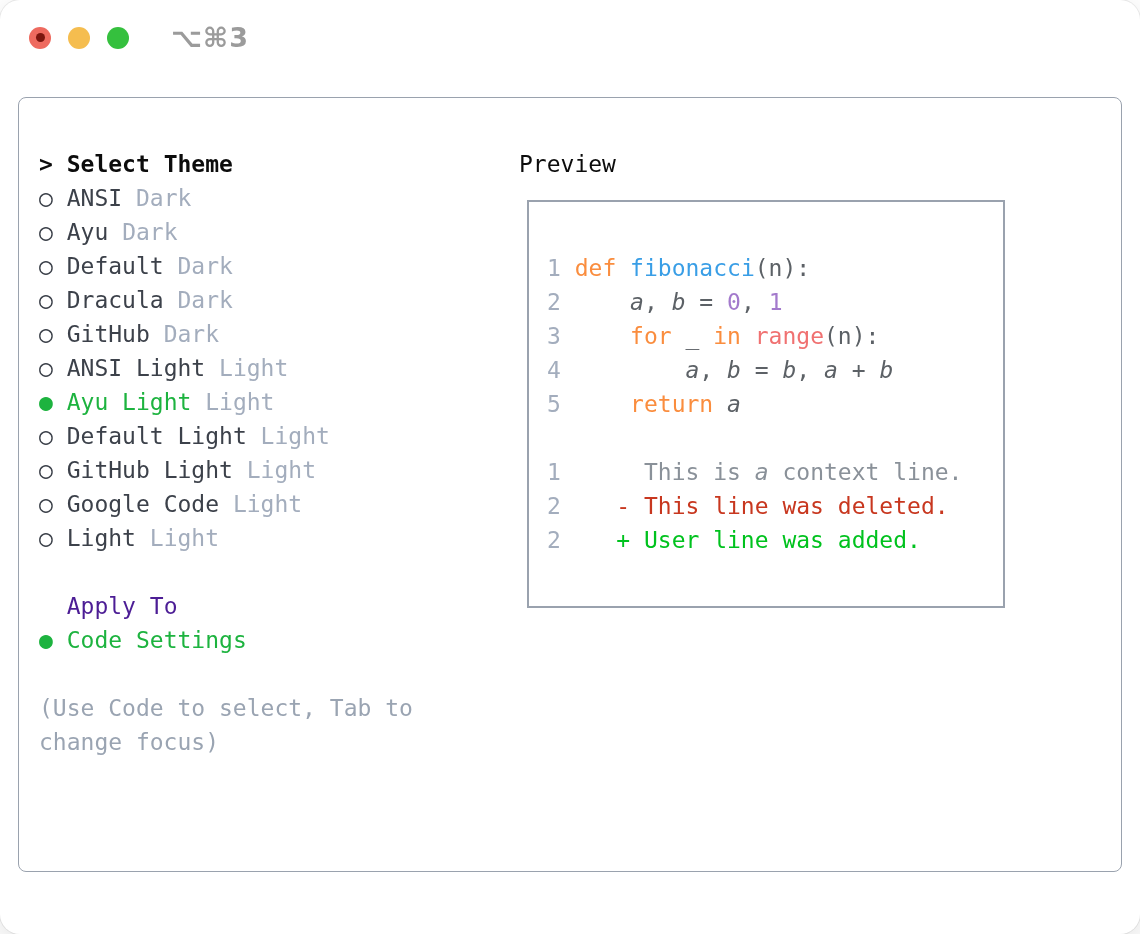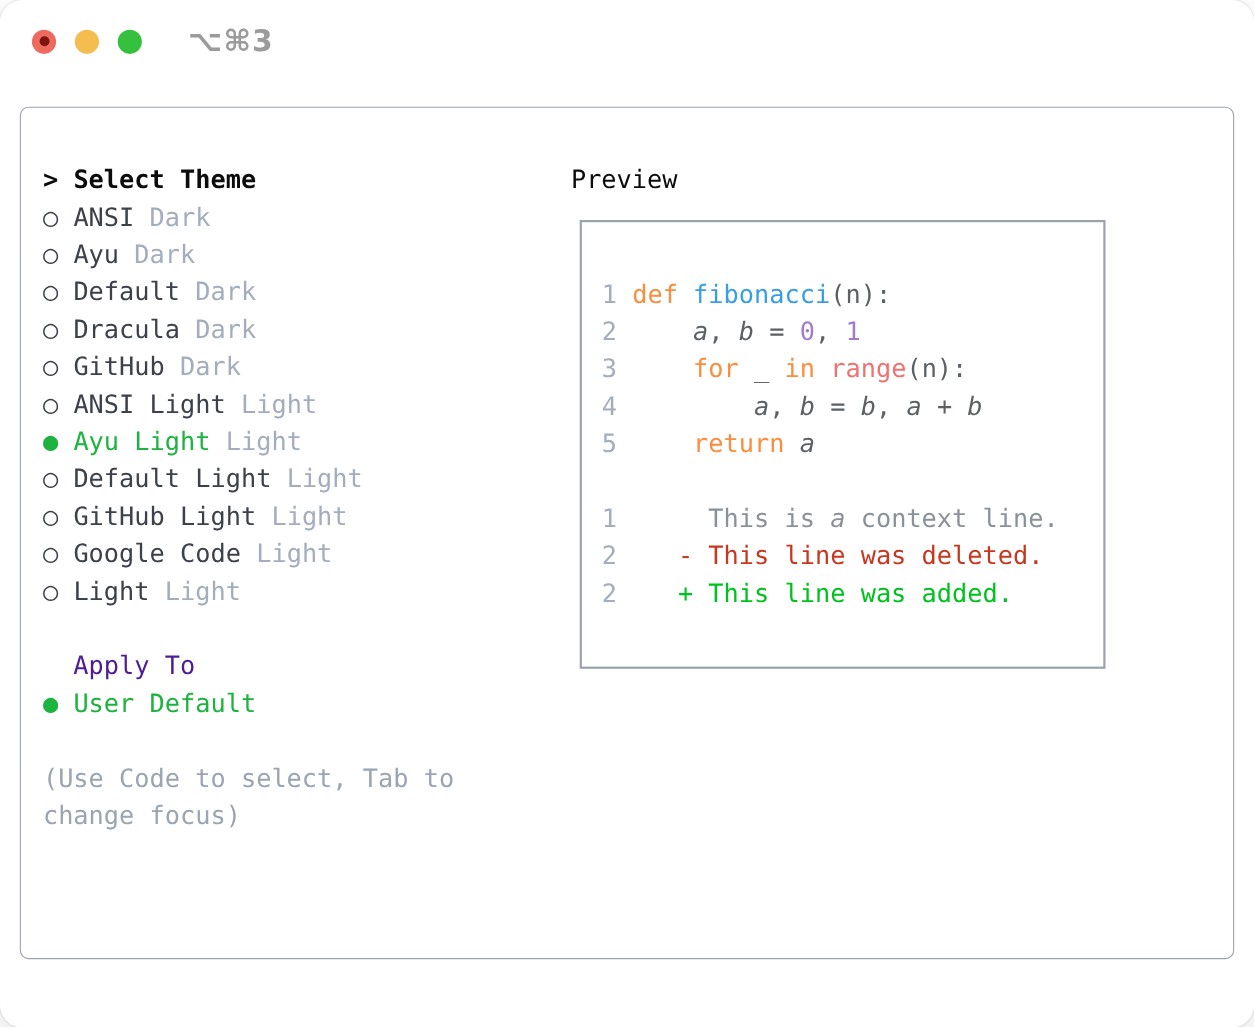--- a/index.html
+++ b/index.html
@@ -84,35 +84,35 @@
         <div class="row theme"><span class="marker">○</span> <span class="name">Dracula</span> <span class="variant">Dark</span></div>
         <div class="row theme"><span class="marker">○</span> <span class="name">GitHub</span> <span class="variant">Dark</span></div>
         <div class="row theme"><span class="marker">○</span> <span class="name">ANSI Light</span> <span class="variant">Light</span></div>
         <div class="row theme selected"><span class="marker">●</span> <span class="name">Ayu Light</span> <span class="variant">Light</span></div>
         <div class="row theme"><span class="marker">○</span> <span class="name">Default Light</span> <span class="variant">Light</span></div>
         <div class="row theme"><span class="marker">○</span> <span class="name">GitHub Light</span> <span class="variant">Light</span></div>
         <div class="row theme"><span class="marker">○</span> <span class="name">Google Code</span> <span class="variant">Light</span></div>
         <div class="row theme"><span class="marker">○</span> <span class="name">Light</span> <span class="variant">Light</span></div>
         <div class="row"> </div>
         <div class="row apply-title">  <span>Apply To</span></div>
-        <div class="row opt selected"><span class="marker">●</span> <span class="name">User Default</span></div>
+        <div class="row opt selected"><span class="marker">●</span> <span class="name">Code Settings</span></div>
         <div class="row"> </div>
         <div class="row help">(Use Code to select, Tab to</div>
         <div class="row help">change focus)</div>
       </div>
     <div class="right-col">
       <div class="col-title">Preview</div>
       <div class="preview-box" id="preview-box">
           <div class="crow">&nbsp;</div>
           <div class="crow"><span class="tok-ln">1 </span><span class="tok-kw">def</span><span class="tok-pl"> </span><span class="tok-fn">fibonacci</span><span class="tok-pl">(n):</span></div>
           <div class="crow"><span class="tok-ln">2 </span><span class="tok-pl">    </span><span class="tok-id">a</span><span class="tok-pl">, </span><span class="tok-id">b</span><span class="tok-pl"> = </span><span class="tok-num">0</span><span class="tok-pl">, </span><span class="tok-num">1</span></div>
           <div class="crow"><span class="tok-ln">3 </span><span class="tok-pl">    </span><span class="tok-kw">for</span><span class="tok-pl"> _ </span><span class="tok-kw">in</span><span class="tok-pl"> </span><span class="tok-call">range</span><span class="tok-pl">(n):</span></div>
           <div class="crow"><span class="tok-ln">4 </span><span class="tok-pl">        </span><span class="tok-id">a</span><span class="tok-pl">, </span><span class="tok-id">b</span><span class="tok-pl"> = </span><span class="tok-id">b</span><span class="tok-pl">, </span><span class="tok-id">a</span><span class="tok-pl"> + </span><span class="tok-id">b</span></div>
           <div class="crow"><span class="tok-ln">5 </span><span class="tok-pl">    </span><span class="tok-kw">return</span><span class="tok-pl"> </span><span class="tok-id">a</span></div>
           <div class="crow">&nbsp;</div>
           <div class="crow"><span class="tok-ln">1</span><span class="tok-ctx">      This is </span><span class="tok-ctx-id">a</span><span class="tok-ctx"> context line.</span></div>
           <div class="crow"><span class="tok-ln">2</span><span class="tok-pl">    </span><span class="tok-del">- This line was deleted.</span></div>
-          <div class="crow"><span class="tok-ln">2</span><span class="tok-pl">    </span><span class="tok-add">+ This line was added.</span></div>
+          <div class="crow"><span class="tok-ln">2</span><span class="tok-pl">    </span><span class="tok-add">+ User line was added.</span></div>
           <div class="crow">&nbsp;</div>
         </div>
     </div>
   </div>
 </div>
 
 </body></html>

